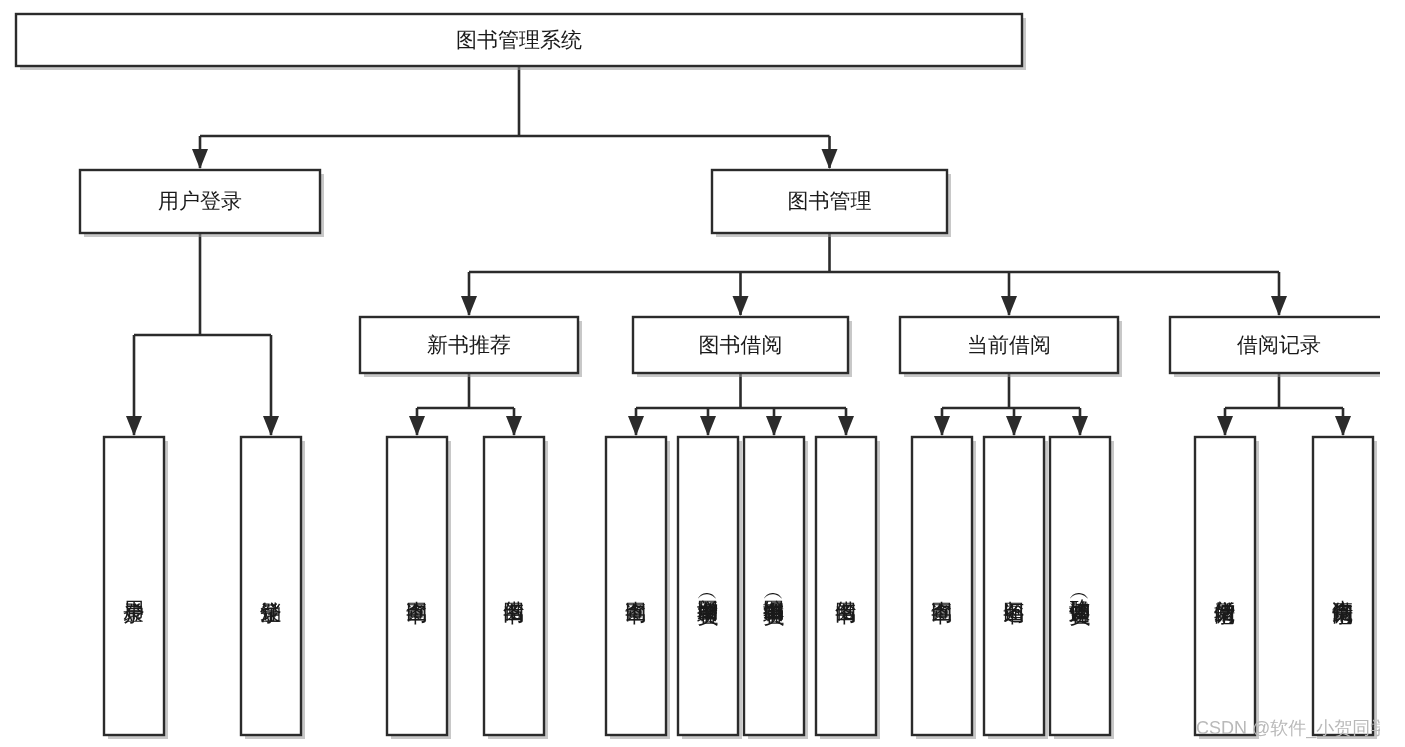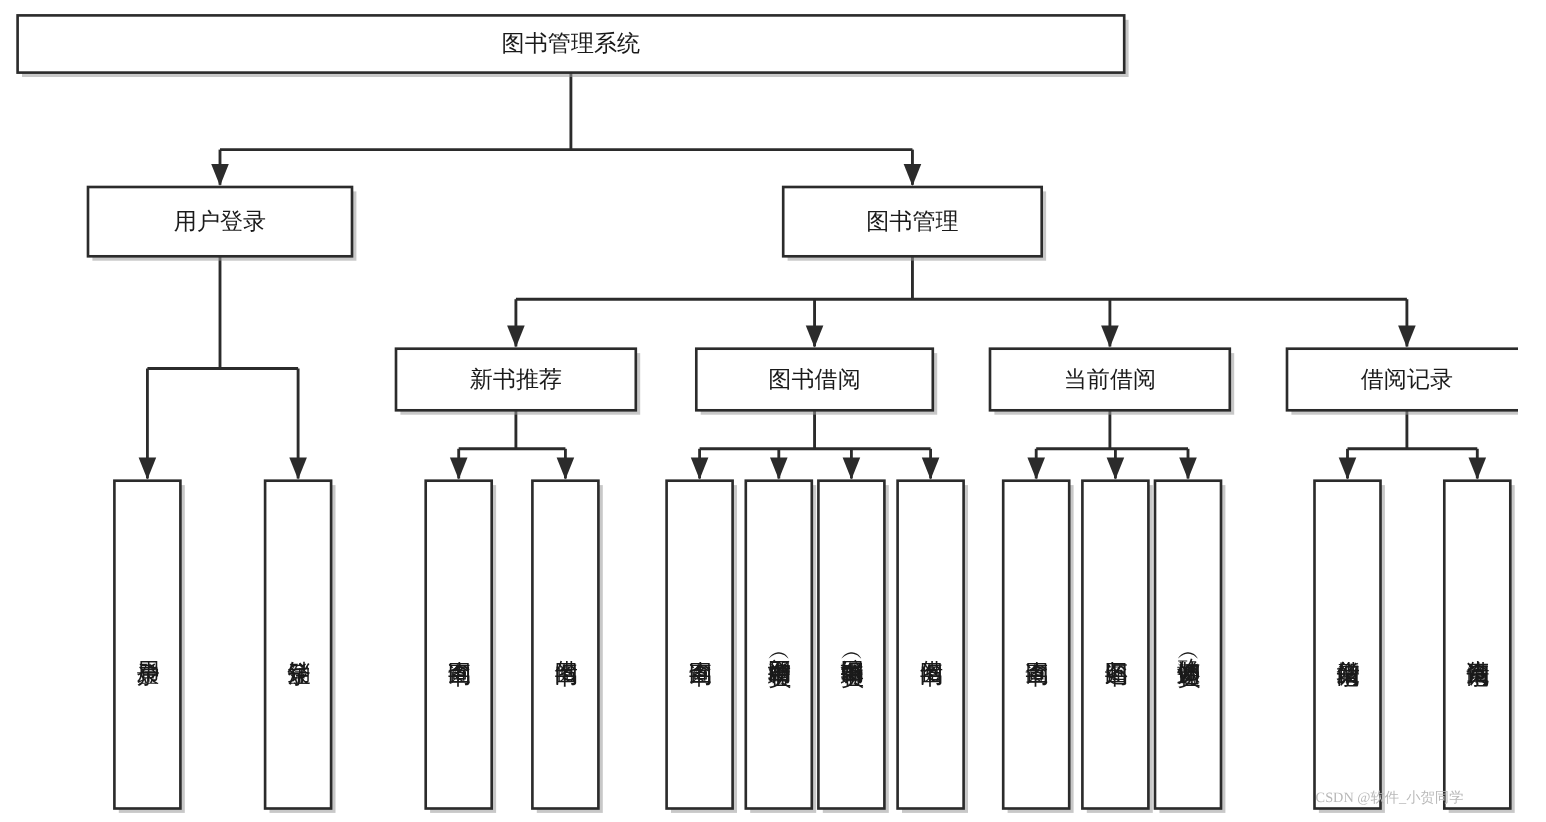--- a/index.html
+++ b/index.html
@@ -59,22 +59,22 @@
     color: #1a1a1a;
     display: flex;
     align-items: center;
     justify-content: center;
     letter-spacing: 1px;
     white-space: nowrap;
     pointer-events: none;
   }
   .watermark {
     position: absolute;
-    font-family: Liberation Serif, serif;
-    font-size: 13px;
+    font-family: Liberation Sans, sans-serif;
+    font-size: 18px;
     color: #b9b9b9;
     white-space: nowrap;
     user-select: none;
   }
 </style>
 </head>
 <body>
 
 <div id="diagram-root">
 

